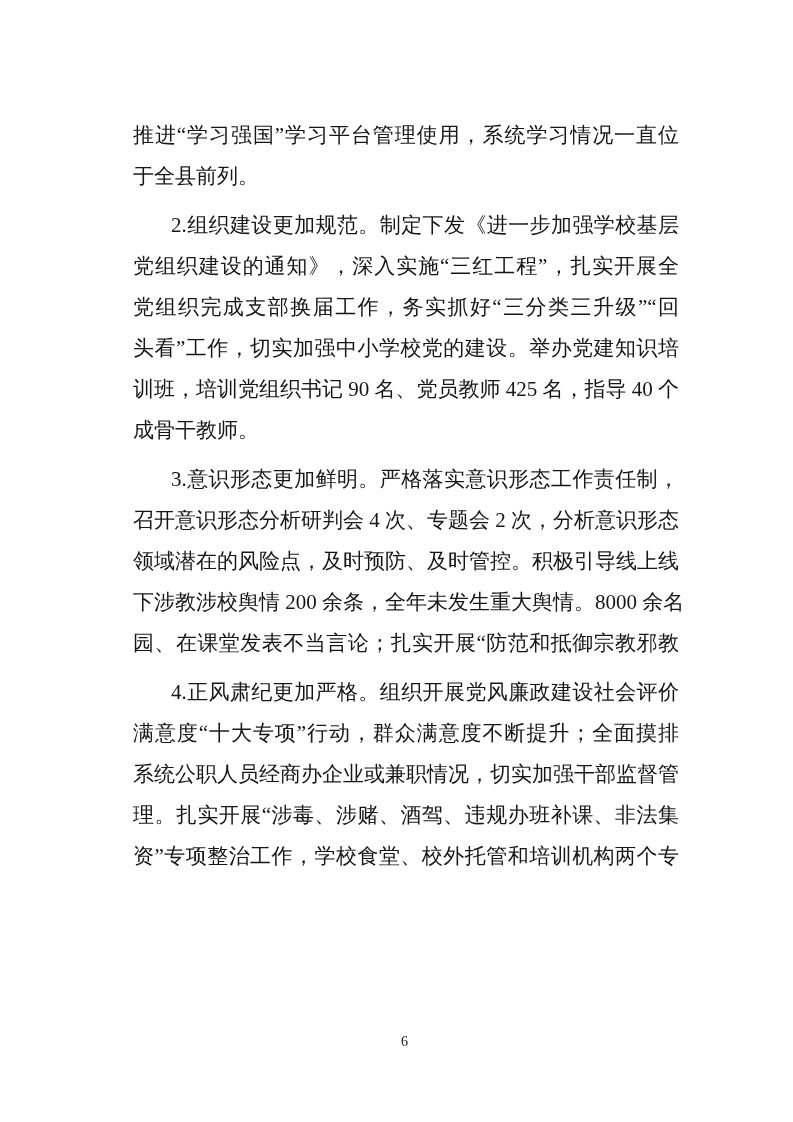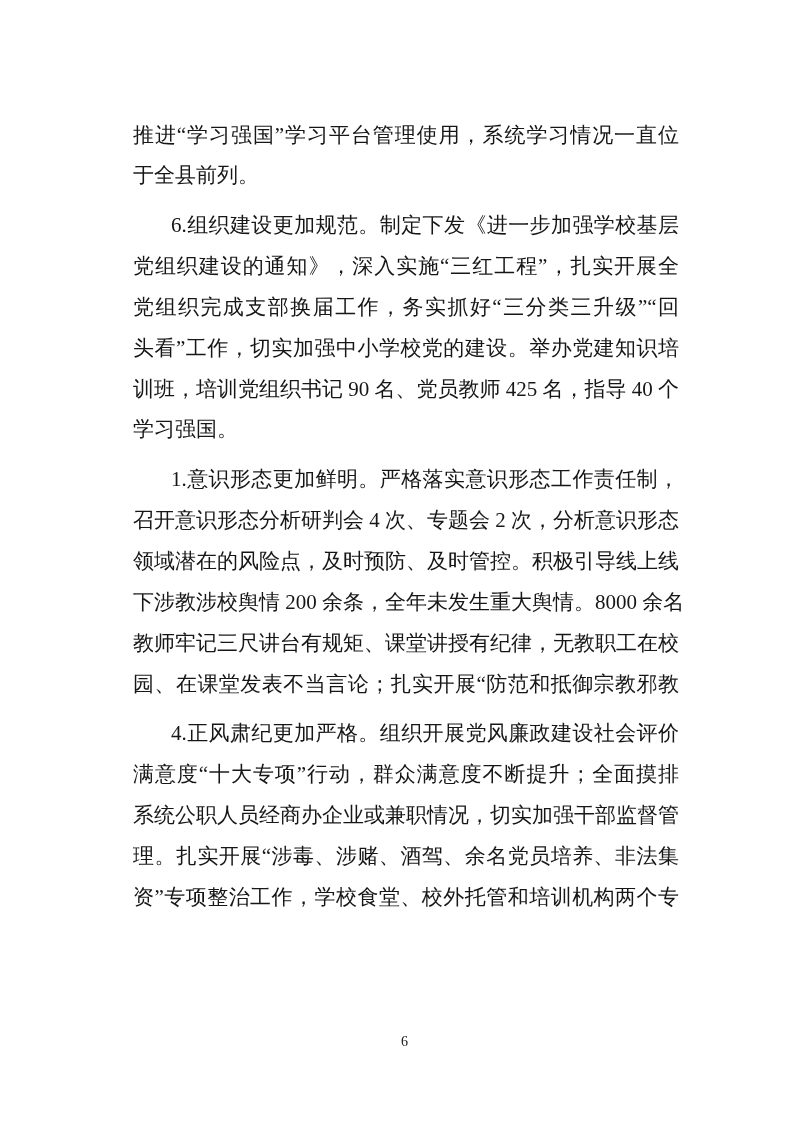--- a/index.html
+++ b/index.html
@@ -23,21 +23,21 @@
   .line {
     font-size: 21px;
     height: 41px;
     line-height: 41px;
     text-align: justify;
     text-align-last: justify;
     overflow: hidden;
     white-space: nowrap;
   }
   .line.indent { padding-left: 42px; }
-  .line.last { text-align-last: left; white-space: normal; font-family: Liberation Mono, monospace; }
+  .line.last { text-align-last: left; white-space: normal; }
   .page-number {
     position: absolute;
     top: 1020px;
     left: 0;
     width: 100%;
     text-align: center;
     font-size: 14px;
     line-height: 20px;
     color: #161616;
   }
@@ -45,37 +45,36 @@
 </head>
 <body>
 
 <div class="page">
   <div class="doc-body" id="doc-body">
       <div class="paragraph">
         <div class="line">推进“学习强国”学习平台管理使用，系统学习情况一直位</div>
         <div class="line last">于全县前列。</div>
       </div>
       <div class="paragraph">
-        <div class="line indent">6.组织建设更加规范。制定下发《进一步加强学校基层</div>
+        <div class="line indent">2.组织建设更加规范。制定下发《进一步加强学校基层</div>
         <div class="line">党组织建设的通知》，深入实施“三红工程”，扎实开展全</div>
         <div class="line">党组织完成支部换届工作，务实抓好“三分类三升级”“回</div>
         <div class="line">头看”工作，切实加强中小学校党的建设。举办党建知识培</div>
         <div class="line">训班，培训党组织书记 90 名、党员教师 425 名，指导 40 个</div>
-        <div class="line last">学习强国。</div>
+        <div class="line last">成骨干教师。</div>
       </div>
       <div class="paragraph">
-        <div class="line indent">1.意识形态更加鲜明。严格落实意识形态工作责任制，</div>
+        <div class="line indent">3.意识形态更加鲜明。严格落实意识形态工作责任制，</div>
         <div class="line">召开意识形态分析研判会 4 次、专题会 2 次，分析意识形态</div>
         <div class="line">领域潜在的风险点，及时预防、及时管控。积极引导线上线</div>
         <div class="line">下涉教涉校舆情 200 余条，全年未发生重大舆情。8000 余名</div>
-        <div class="line">教师牢记三尺讲台有规矩、课堂讲授有纪律，无教职工在校</div>
         <div class="line">园、在课堂发表不当言论；扎实开展“防范和抵御宗教邪教</div>
       </div>
       <div class="paragraph">
         <div class="line indent">4.正风肃纪更加严格。组织开展党风廉政建设社会评价</div>
         <div class="line">满意度“十大专项”行动，群众满意度不断提升；全面摸排</div>
         <div class="line">系统公职人员经商办企业或兼职情况，切实加强干部监督管</div>
-        <div class="line">理。扎实开展“涉毒、涉赌、酒驾、余名党员培养、非法集</div>
+        <div class="line">理。扎实开展“涉毒、涉赌、酒驾、违规办班补课、非法集</div>
         <div class="line">资”专项整治工作，学校食堂、校外托管和培训机构两个专</div>
       </div>
     </div>
   <div class="page-number">6</div>
 </div>
 
 </body></html>

